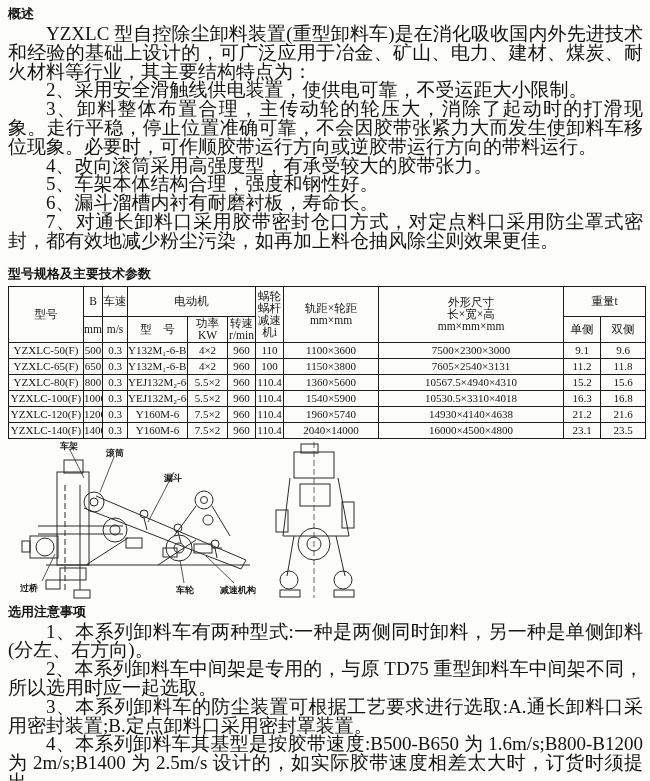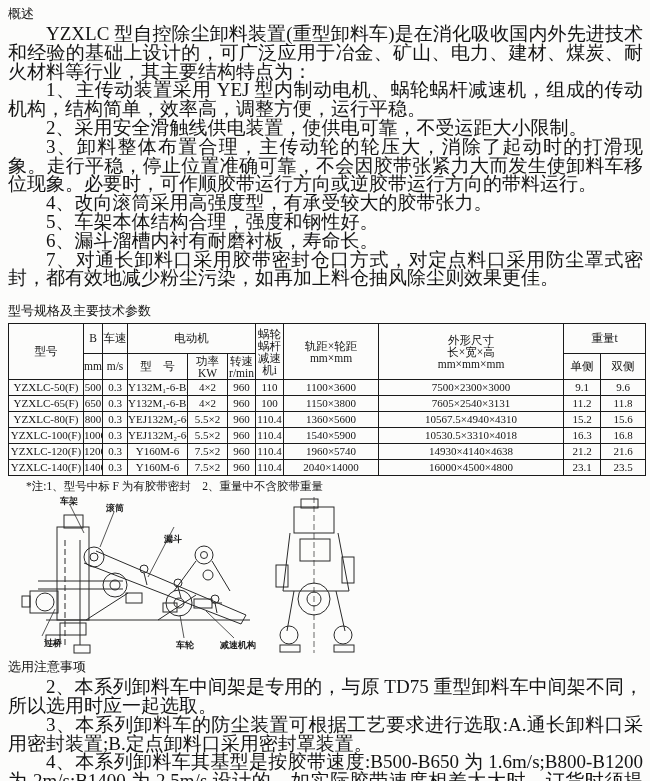--- a/index.html
+++ b/index.html
@@ -4,21 +4,21 @@
 <style>
   html,body{margin:0;padding:0;background:#e8e8e8;}
   .page{
     position:relative;width:650px;height:781px;margin:0 auto;
     background:#fcfcfb;color:#141414;overflow:hidden;
     font-family:"Liberation Serif","DejaVu Serif",serif;
   }
   .content{padding:5px 7px 0 8px;}
   h2.sec{
     font-family:"Liberation Sans","DejaVu Sans",sans-serif;
-    font-size:13px;font-weight:normal;margin:0 0 2px 0;line-height:18px;
+    font-size:13px;font-weight:bold;margin:0 0 2px 0;line-height:18px;
   }
   p.body{
     font-size:19px;line-height:18.8px;margin:0;text-align:justify;
     text-indent:2em;
   }
   
   table.spec{
     border-collapse:collapse;table-layout:fixed;width:637px;
     margin:3px 0 0 0;font-size:11px;
   }
@@ -36,34 +36,33 @@
   
   .diagram{position:relative;width:636px;height:163px;margin-top:1px;}
   .diagram svg{position:absolute;left:0;top:0;}
   .dlabel{
     position:absolute;
     font-family:"Liberation Sans","DejaVu Sans",sans-serif;
     font-size:9px;font-weight:bold;color:#1a1a1a;white-space:nowrap;
   }
   .lb-frame{left:52px;top:0px;}
   .lb-drum{left:98px;top:7px;}
-  .lb-hopper{left:156px;top:38px;text-align:center;}
-  .lb-bridge{left:36px;top:142px;}
+  .lb-hopper{left:156px;top:32px;text-align:center;}
+  .lb-bridge{left:12px;top:142px;}
   .lb-wheel{left:168px;top:144px;}
   .lb-reducer{left:212px;top:144px;text-align:right;}
 </style>
 </head>
 <body>
 
 <div class="page">
   <div class="content">
 
     <h2 class="sec">概述</h2>
     <p class="body">YZXLC 型自控除尘卸料装置(重型卸料车)是在消化吸收国内外先进技术和经验的基础上设计的，可广泛应用于冶金、矿山、电力、建材、煤炭、耐火材料等行业，其主要结构特点为：</p>
-    <p class="body">1、主传动装置采用 YEJ 型内制动电机、蜗轮蜗杆减速机，组成的传动机构，结构简单，效率高，调整方便，运行平稳。</p>
     <p class="body">2、采用安全滑触线供电装置，使供电可靠，不受运距大小限制。</p>
     <p class="body">3、卸料整体布置合理，主传动轮的轮压大，消除了起动时的打滑现象。走行平稳，停止位置准确可靠，不会因胶带张紧力大而发生使卸料车移位现象。必要时，可作顺胶带运行方向或逆胶带运行方向的带料运行。</p>
     <p class="body">4、改向滚筒采用高强度型，有承受较大的胶带张力。</p>
     <p class="body">5、车架本体结构合理，强度和钢性好。</p>
     <p class="body">6、漏斗溜槽内衬有耐磨衬板，寿命长。</p>
     <p class="body">7、对通长卸料口采用胶带密封仓口方式，对定点料口采用防尘罩式密封，都有效地减少粉尘污染，如再加上料仓抽风除尘则效果更佳。</p>
 
     <h2 class="sec" style="margin-top:14px">型号规格及主要技术参数</h2>
 
     <table class="spec">
@@ -184,21 +183,20 @@
             <td>960</td>
             <td>110.4</td>
             <td>2040×14000</td>
             <td>16000×4500×4800</td>
             <td>23.1</td>
             <td>23.5</td>
           </tr>
         </tbody>
     </table>
 
-    <div class="note">*注:1、型号中标 F 为有胶带密封　2、重量中不含胶带重量</div>
 
     <div class="diagram">
       <svg width="636" height="163" viewBox="0 0 636 163" fill="none" stroke="#2a2a2a" stroke-width="1">
 
         <g>
 
           <g stroke-width="0.8">
             <line x1="62" y1="10" x2="76" y2="38"></line>
             <line x1="106" y1="17" x2="92" y2="52"></line>
             <line x1="166" y1="32" x2="140" y2="82"></line>
@@ -280,20 +278,21 @@
       </svg>
       <span class="dlabel lb-frame">车架</span>
       <span class="dlabel lb-drum">滚筒</span>
       <span class="dlabel lb-hopper">漏斗</span>
       <span class="dlabel lb-bridge">过桥</span>
       <span class="dlabel lb-wheel">车轮</span>
       <span class="dlabel lb-reducer">减速机构</span>
     </div>
 
     <h2 class="sec">选用注意事项</h2>
+    <p class="body">1、本系列卸料车有两种型式:一种是两侧同时卸料，另一种是单侧卸料(分左、右方向)。</p>
     <p class="body">2、本系列卸料车中间架是专用的，与原 TD75 重型卸料车中间架不同，所以选用时应一起选取。</p>
     <p class="body">3、本系列卸料车的防尘装置可根据工艺要求进行选取:A.通长卸料口采用密封装置;B.定点卸料口采用密封罩装置。</p>
     <p class="body">4、本系列卸料车其基型是按胶带速度:B500-B650 为 1.6m/s;B800-B1200 为 2m/s;B1400 为 2.5m/s 设计的，如实际胶带速度相差太大时，订货时须提出。</p>
     <p class="body">5、卸料车走台栏杆，必要时可根据实际情况制作。</p>
     <p class="body">6、本系列卸料车适用于输送堆密度 1~2.5t/m³ 的物料。</p>
 
   </div>
 </div>
 
 </body></html>

